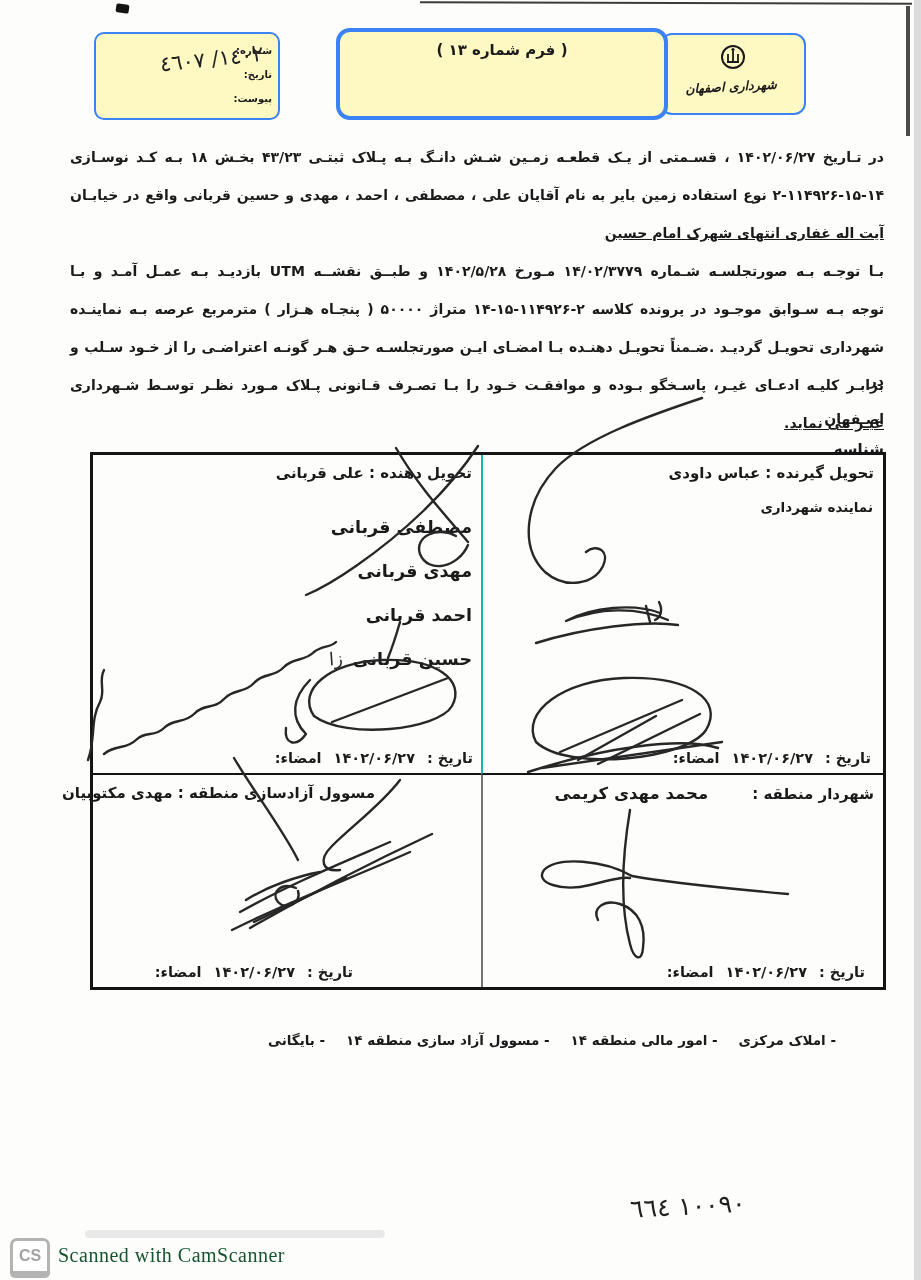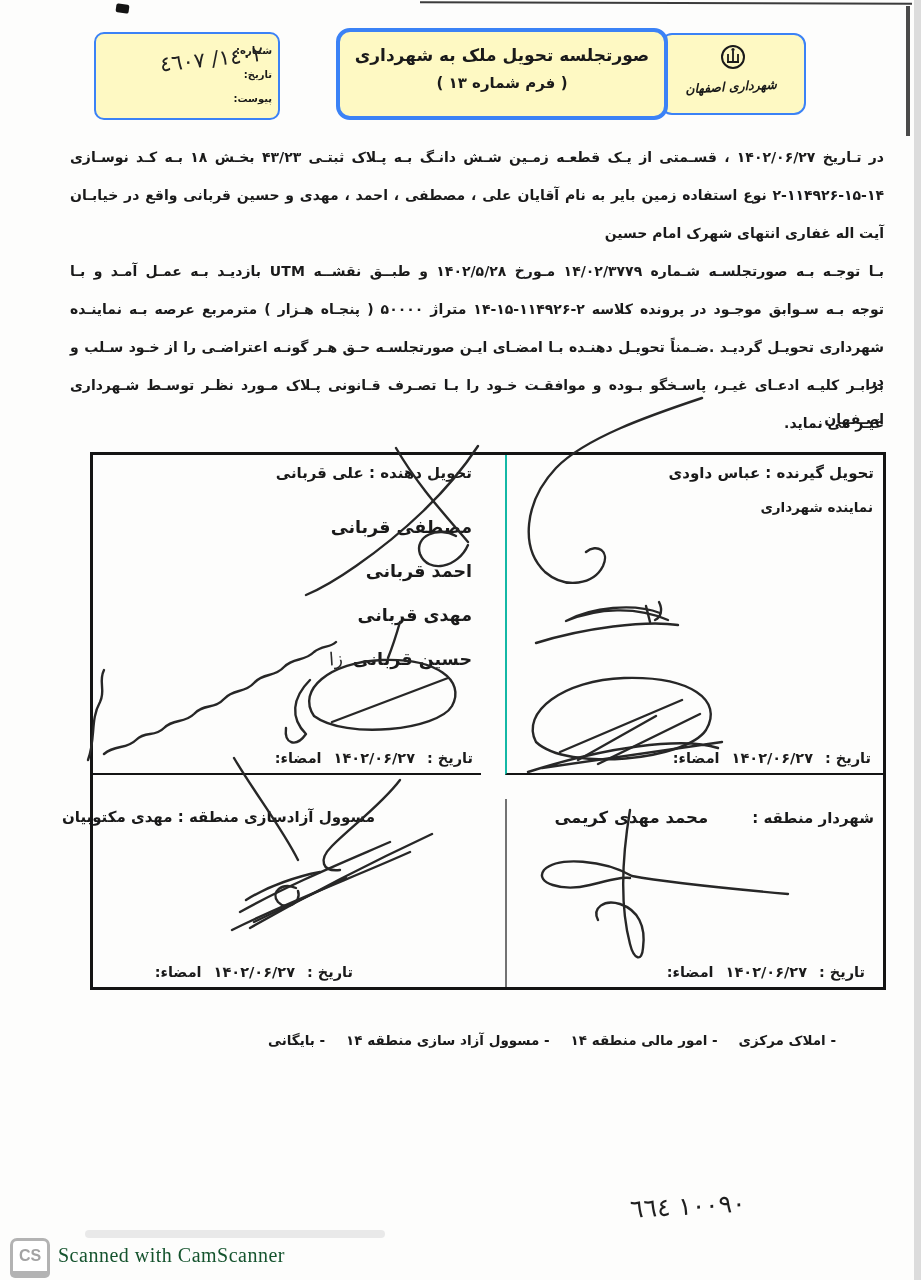--- a/index.html
+++ b/index.html
@@ -25,26 +25,26 @@
   .subtitle-line{direction:rtl;text-align:center;font-weight:bold;font-size:15px;margin-top:9px;}
   .ref-box{left:94px;top:32px;width:182px;height:84px;border-radius:10px;}
   .ref-labels{position:absolute;right:6px;top:5px;direction:rtl;text-align:right;}
   .ref-labels div{font-size:10px;font-weight:bold;line-height:24px;}
   .ref-handwriting{position:absolute;left:104px;top:50px;width:160px;direction:rtl;
     font-size:21px;letter-spacing:3px;color:#222;transform:rotate(-6deg);}
   
   .bodytext{position:absolute;left:70px;top:140px;width:814px;direction:rtl;}
   .bodyline{height:38px;font-size:14px;font-weight:bold;text-align:justify;text-align-last:justify;
     line-height:34px;letter-spacing:.2px;}
-  .bodyline.endline{text-align:left;text-align-last:right;}
+  .bodyline.endline{text-align:left;text-align-last:right;text-decoration:underline;}
   .shenase{height:28px;font-size:15px;font-weight:bold;text-align:right;text-align-last:right;margin-top:-4px;}
   
   .sigtable{position:absolute;left:90px;top:452px;width:796px;height:538px;
     border:3px solid #141414;box-sizing:border-box;display:grid;
-    grid-template-columns:388px 1fr;grid-template-rows:320px 1fr;gap:24px;}
+    grid-template-columns:388px 1fr;grid-template-rows:320px 1fr;}
   .cell{position:relative;box-sizing:border-box;direction:rtl;}
   .cell-receiver{border-left:2px solid #14b8a6;border-bottom:2px solid #141414;order:1;}
   .cell-giver{border-bottom:2px solid #141414;order:0;}
   .cell-mayor{border-left:2px solid #737373;order:3;}
   .cell-release{order:2;}
   .cell-title{position:absolute;top:9px;right:9px;font-size:15px;font-weight:bold;white-space:nowrap;}
   .cell-sub{position:absolute;top:44px;right:10px;font-size:13.5px;font-weight:bold;}
   .names{position:absolute;top:50px;right:9px;text-align:right;}
   .names div{font-size:17.5px;font-weight:bold;line-height:44px;white-space:nowrap;}
   .hand-suffix{font-weight:normal;font-size:18px;letter-spacing:2px;color:#2b2b2b;
@@ -87,21 +87,20 @@
   <div class="hbox logo-box">
     <svg class="logo-emblem" width="30" height="32" viewBox="0 0 30 32">
       <circle cx="15" cy="14" r="11" fill="none" stroke="#1a1a1a" stroke-width="2"></circle>
       <path d="M10 19 L10 11 M15 19 L15 8 M20 19 L20 11 M9 19 L21 19" fill="none" stroke="#1a1a1a" stroke-width="1.8"></path>
       <circle cx="15" cy="6.5" r="1.6" fill="#1a1a1a"></circle>
     </svg>
     <div class="logo-name">شهرداری اصفهان</div>
   </div>
 
   <div class="hbox title-box">
-    <div class="title-line">صورتجلسه تحویل ملک به شهرداری</div>
     <div class="subtitle-line">( فرم شماره ۱۳ )</div>
   </div>
 
   <div class="hbox ref-box">
     <div class="ref-labels">
       <div>شماره:</div>
       <div>تاریخ:</div>
       <div>پیوست:</div>
     </div>
   </div>
@@ -109,30 +108,31 @@
 
   <div class="bodytext">
     <div class="bodyline">در تـاریخ ۱۴۰۲/۰۶/۲۷ ، قسـمتی از یـک قطعـه زمـین شـش دانـگ بـه پـلاک ثبتـی ۴۳/۲۳ بخـش ۱۸ بـه کـد نوسـازی</div>
     <div class="bodyline">۲-۱۱۴۹۲۶-۱۵-۱۴ نوع استفاده زمین بایر به نام آقایان علی ، مصطفی ، احمد ، مهدی و حسین قربانی واقع در خیابـان</div>
     <div class="bodyline endline">آیت اله غفاری انتهای شهرک امام حسین</div>
     <div class="bodyline">بـا توجـه بـه صورتجلسـه شـماره ۱۴/۰۲/۳۷۷۹ مـورخ ۱۴۰۲/۵/۲۸ و طبــق نقشــه UTM بازدیـد بـه عمـل آمـد و بـا</div>
     <div class="bodyline">توجه بـه سـوابق موجـود در پرونده کلاسه ۲-۱۱۴۹۲۶-۱۵-۱۴ متراژ ۵۰۰۰۰ ( پنجـاه هـزار ) مترمربع عرصه بـه نماینـده</div>
     <div class="bodyline">شهرداری تحویـل گردیـد .ضـمناً تحویـل دهنـده بـا امضـای ایـن صورتجلسـه حـق هـر گونـه اعتراضـی را از خـود سـلب و در</div>
     <div class="bodyline">برابـر کلیـه ادعـای غیـر، پاسـخگو بـوده و موافقـت خـود را بـا تصـرف قـانونی پـلاک مـورد نظـر توسـط شـهرداری اصـفهان</div>
     <div class="bodyline endline">غیـر می نماید.</div>
+    <div class="shenase">شناسه</div>
   </div>
 
   <div class="sigtable">
 
     <div class="cell cell-giver">
       <div class="cell-title">تحویل دهنده : علی قربانی</div>
       <div class="names">
         <div>مصطفی قربانی</div>
+        <div>مهدی قربانی</div>
         <div>احمد قربانی</div>
-        <div>مهدی قربانی</div>
         <div><span>حسین قربانی</span><span class="hand-suffix">زا</span></div>
       </div>
       <div class="dateline dl-giver">
         <span>تاریخ :</span><span>۱۴۰۲/۰۶/۲۷</span><span>امضاء:</span>
       </div>
     </div>
 
     <div class="cell cell-receiver">
       <div class="cell-title">تحویل گیرنده :  عباس داودی</div>
       <div class="cell-sub">نماینده شهرداری</div>

